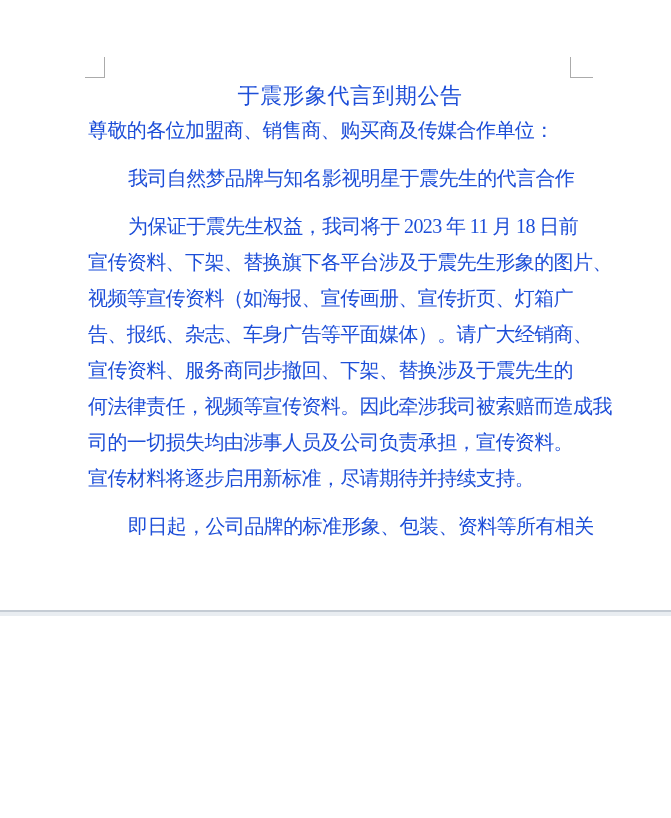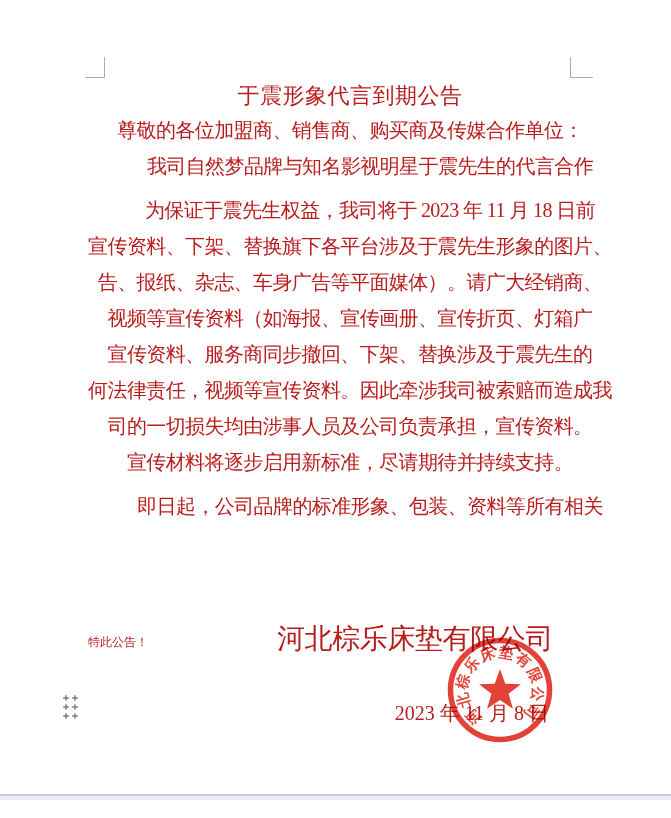--- a/index.html
+++ b/index.html
@@ -1,22 +1,22 @@
 <!DOCTYPE html>
 <html><head>
 <meta charset="utf-8">
 <style>
   html,body{margin:0;padding:0;background:#ffffff;}
   .page{
     position:relative;
-    width:671px;height:800px;
+    width:671px;height:616px;
     background:#ffffff;
     overflow:hidden;
     font-family:"Liberation Serif","DejaVu Serif",serif;
-    color:#b91c1c;
+    color:#1d4ed8;
   }
   
   .crop{position:absolute;}
   .crop .v,.crop .h{position:absolute;background:#ababab;}
   .crop-tl{left:85px;top:57px;width:20px;height:21px;}
   .crop-tl .v{right:0;top:0;width:1px;height:21px;}
   .crop-tl .h{left:0;bottom:0;width:20px;height:1px;}
   .crop-tr{left:570px;top:57px;width:23px;height:21px;}
   .crop-tr .v{left:0;top:0;width:1px;height:21px;}
   .crop-tr .h{left:0;bottom:0;width:23px;height:1px;}
@@ -24,23 +24,23 @@
   
   .doc-title{
     position:absolute;left:88px;top:78px;width:524px;
     text-align:center;font-size:22px;line-height:36px;
     letter-spacing:0.5px;white-space:nowrap;
   }
   .doc-body{
     position:absolute;left:88px;top:112px;width:524px;
     font-size:20px;letter-spacing:-0.6px;
   }
-  .doc-line{height:36px;line-height:36px;white-space:nowrap;text-align:center;}
-  .doc-line.indent{text-indent:2em;}
-  .doc-line.para-gap{margin-top:8px;}
+  .doc-line{height:36px;line-height:36px;white-space:nowrap;}
+  .doc-line.indent{text-indent:2em;margin-top:12px;}
+  .doc-line.para-gap{}
 
   .closing-line{
     position:absolute;left:88px;top:624px;
     font-size:12px;line-height:36px;white-space:nowrap;
   }
   .sig-company{
     position:absolute;right:118px;top:621px;
     font-size:28px;line-height:36px;letter-spacing:-0.4px;white-space:nowrap;
   }
   .sig-date{
@@ -77,22 +77,22 @@
       <span class="h"></span>
   </div>
 
   <div class="doc-title">于震形象代言到期公告</div>
 
   <div class="doc-body">
     <div class="doc-line">尊敬的各位加盟商、销售商、购买商及传媒合作单位：</div>
     <div class="doc-line indent">我司自然梦品牌与知名影视明星于震先生的代言合作</div>
     <div class="doc-line indent para-gap">为保证于震先生权益，我司将于 2023 年 11 月 18 日前</div>
     <div class="doc-line">宣传资料、下架、替换旗下各平台涉及于震先生形象的图片、</div>
+    <div class="doc-line">视频等宣传资料（如海报、宣传画册、宣传折页、灯箱广</div>
     <div class="doc-line">告、报纸、杂志、车身广告等平面媒体）。请广大经销商、</div>
-    <div class="doc-line">视频等宣传资料（如海报、宣传画册、宣传折页、灯箱广</div>
     <div class="doc-line">宣传资料、服务商同步撤回、下架、替换涉及于震先生的</div>
     <div class="doc-line">何法律责任，视频等宣传资料。因此牵涉我司被索赔而造成我</div>
     <div class="doc-line">司的一切损失均由涉事人员及公司负责承担，宣传资料。</div>
     <div class="doc-line">宣传材料将逐步启用新标准，尽请期待并持续支持。</div>
     <div class="doc-line indent para-gap">即日起，公司品牌的标准形象、包装、资料等所有相关</div>
   </div>
 
   <div class="closing-line">特此公告！</div>
   <div class="sig-company">河北棕乐床垫有限公司</div>
   <div class="sig-date">2023 年 11 月 8 日</div>

